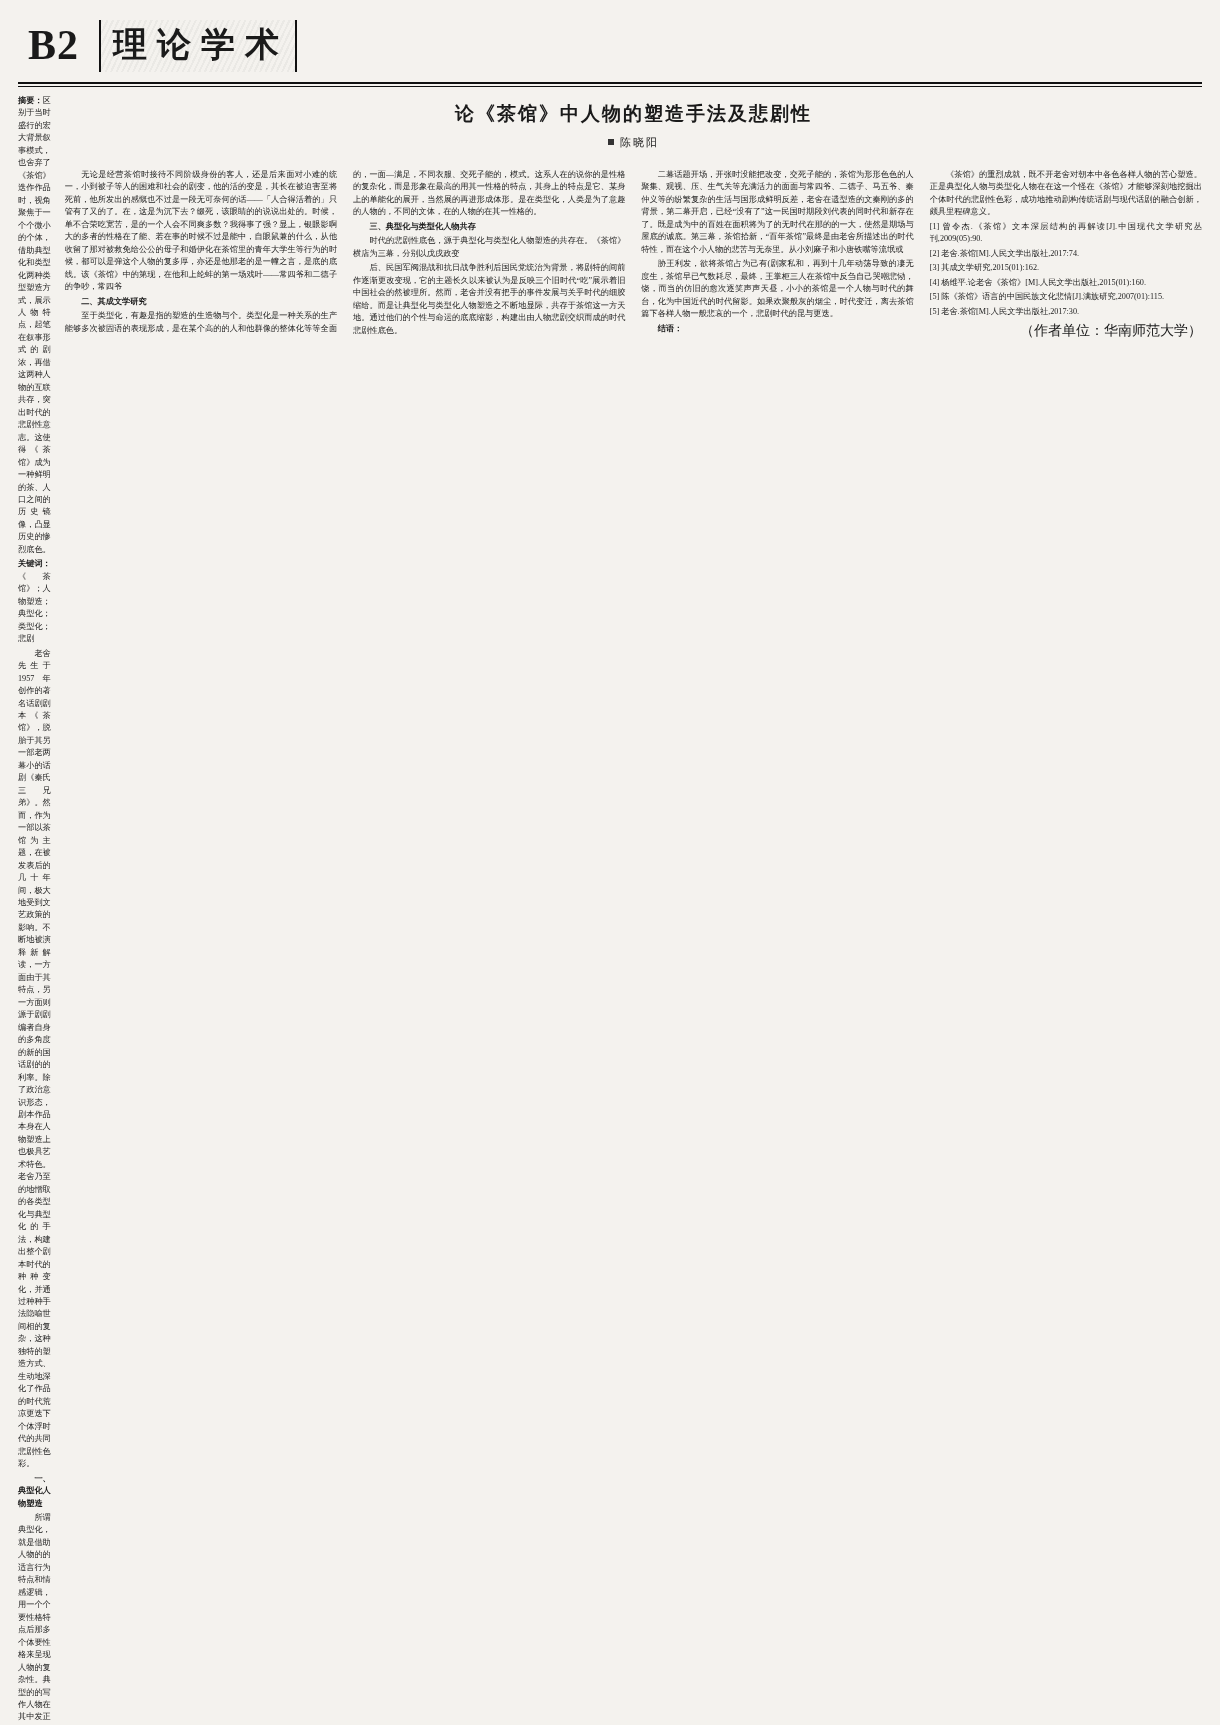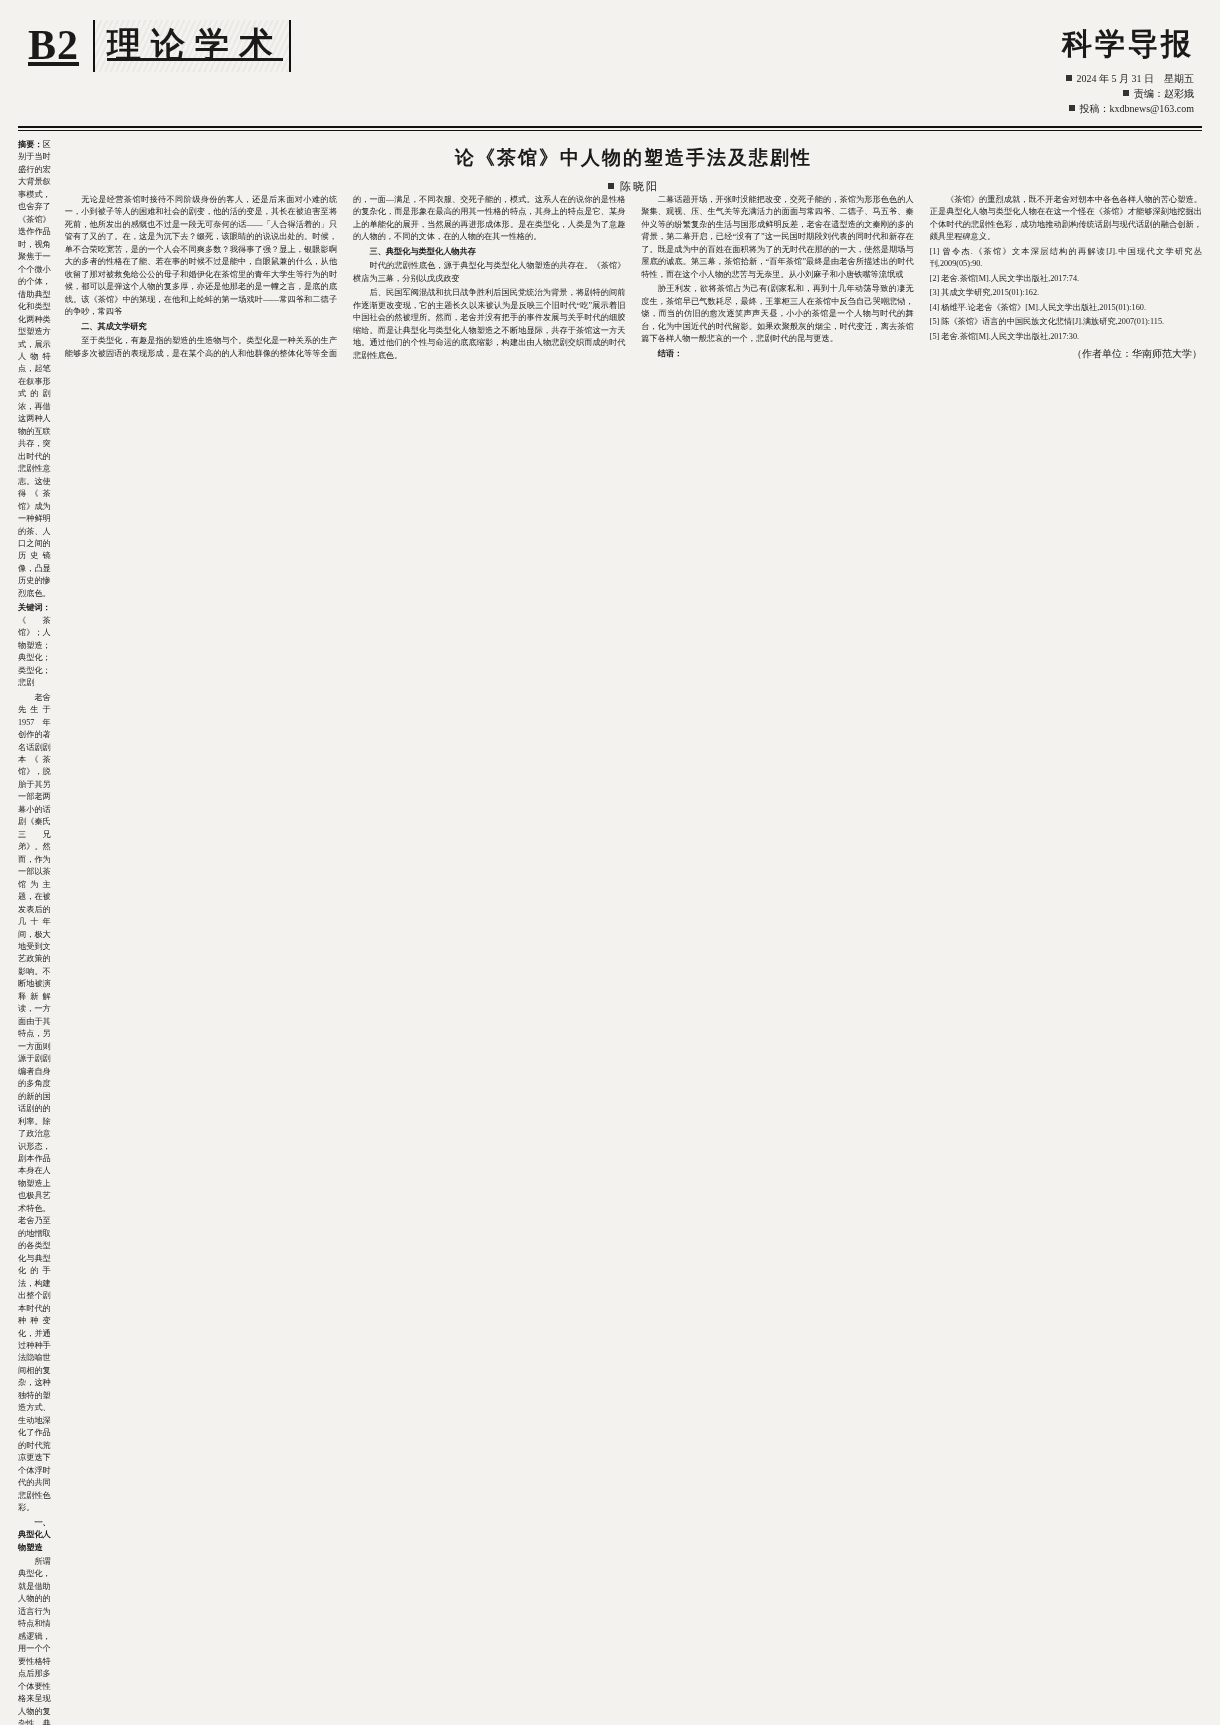--- a/index.html
+++ b/index.html
@@ -15,21 +15,21 @@
     box-sizing:border-box;
     padding:14px 18px 18px 18px;
     background:#f4f2ee;
     position:relative;
   }
   
   .masthead{
     display:flex; align-items:flex-start; justify-content:space-between;
     padding:6px 8px 4px 8px;
   }
-  .masthead-left{display:flex; align-items:flex-start; gap:4px;text-decoration:underline;}
+  .masthead-left{display:flex; align-items:flex-start; gap:10px;}
   .page-num{
     font-family:"Liberation Serif", serif;
     font-size:42px; font-weight:bold; letter-spacing:1px;
     line-height:1; padding:4px 10px 6px 2px;
   }
   .section-title{
     font-family:"DejaVu Serif", serif;
     font-size:34px; font-weight:bold; letter-spacing:10px;
     border-left:2px solid #111; border-right:2px solid #111;
     padding:2px 6px 4px 12px;
@@ -46,50 +46,44 @@
   .meta-line .sq{display:inline-block;width:6px;height:6px;background:#333;margin-right:5px;vertical-align:1px;}
   .rule-thick{border-top:2px solid #111; margin:6px 0 2px 0;}
   .rule-thin{border-top:1px solid #111; margin:2px 0 8px 0;}
 
   
   .headline{
     text-align:center; font-family:"DejaVu Serif", serif;
     font-weight:bold; letter-spacing:2px;
   }
   .h-lead{ font-size:19px; margin:6px 0 8px 0;}
-  .byline{ text-align:center; font-size:11px; margin-bottom:0; letter-spacing:2px;}
+  .byline{ text-align:center; font-size:11px; margin-bottom:19px; letter-spacing:2px;}
   .byline .sq{display:inline-block;width:6px;height:6px;background:#333;margin-right:6px;vertical-align:1px;}
   .cols{ column-gap:16px; }
   .col-4{ column-count:4; }
   p.body{
     font-size:8.2px; line-height:1.52; text-align:justify;
     text-indent:2em; margin:0 0 2px 0; color:#1c1c1c;
   }
   p.body.noind{ text-indent:0; }
   p.sub{ font-size:8.2px; line-height:1.52; text-align:justify; text-indent:2em; margin:0 0 2px 0; font-weight:bold;}
-  .unit{ text-align:right; font-size:10px; margin-top:4px; }
+  .unit{ text-align:right; font-size:14px; margin-top:4px; }
   .block{ break-inside:auto; }
   .lead-grid{ display:flex; gap:14px;}
   .lead-abs{ width:24%; }
 </style>
 </head>
 <body>
 
 <div class="page">
 
   <div class="masthead">
     <div class="masthead-left">
       <div class="page-num">B2</div>
       <div class="section-title">理论学术</div>
-    </div>
-    <div class="masthead-right">
-      <div class="paper-name">科学导报</div>
-      <div class="meta-line"><span class="sq"></span><span>2024 年 5 月 31 日　星期五</span></div>
-      <div class="meta-line"><span class="sq"></span><span>责编：赵彩娥</span></div>
-      <div class="meta-line"><span class="sq"></span><span>投稿：kxdbnews@163.com</span></div>
     </div>
   </div>
   <div class="rule-thick"></div>
   <div class="rule-thin"></div>
 
   <div class="block">
     <div class="lead-grid">
       <div class="lead-abs">
         <p class="body noind">
           <b>摘要：</b><span>区别于当时盛行的宏大背景叙事模式，也舍弃了《茶馆》迭作作品时，视角聚焦于一个个微小的个体，借助典型化和类型化两种类型塑造方式，展示人物特点，起笔在叙事形式的剧浓，再借这两种人物的互联共存，突出时代的悲剧性意志。这使得《茶馆》成为一种鲜明的茶、人口之间的历史镜像，凸显历史的惨烈底色。</span>

